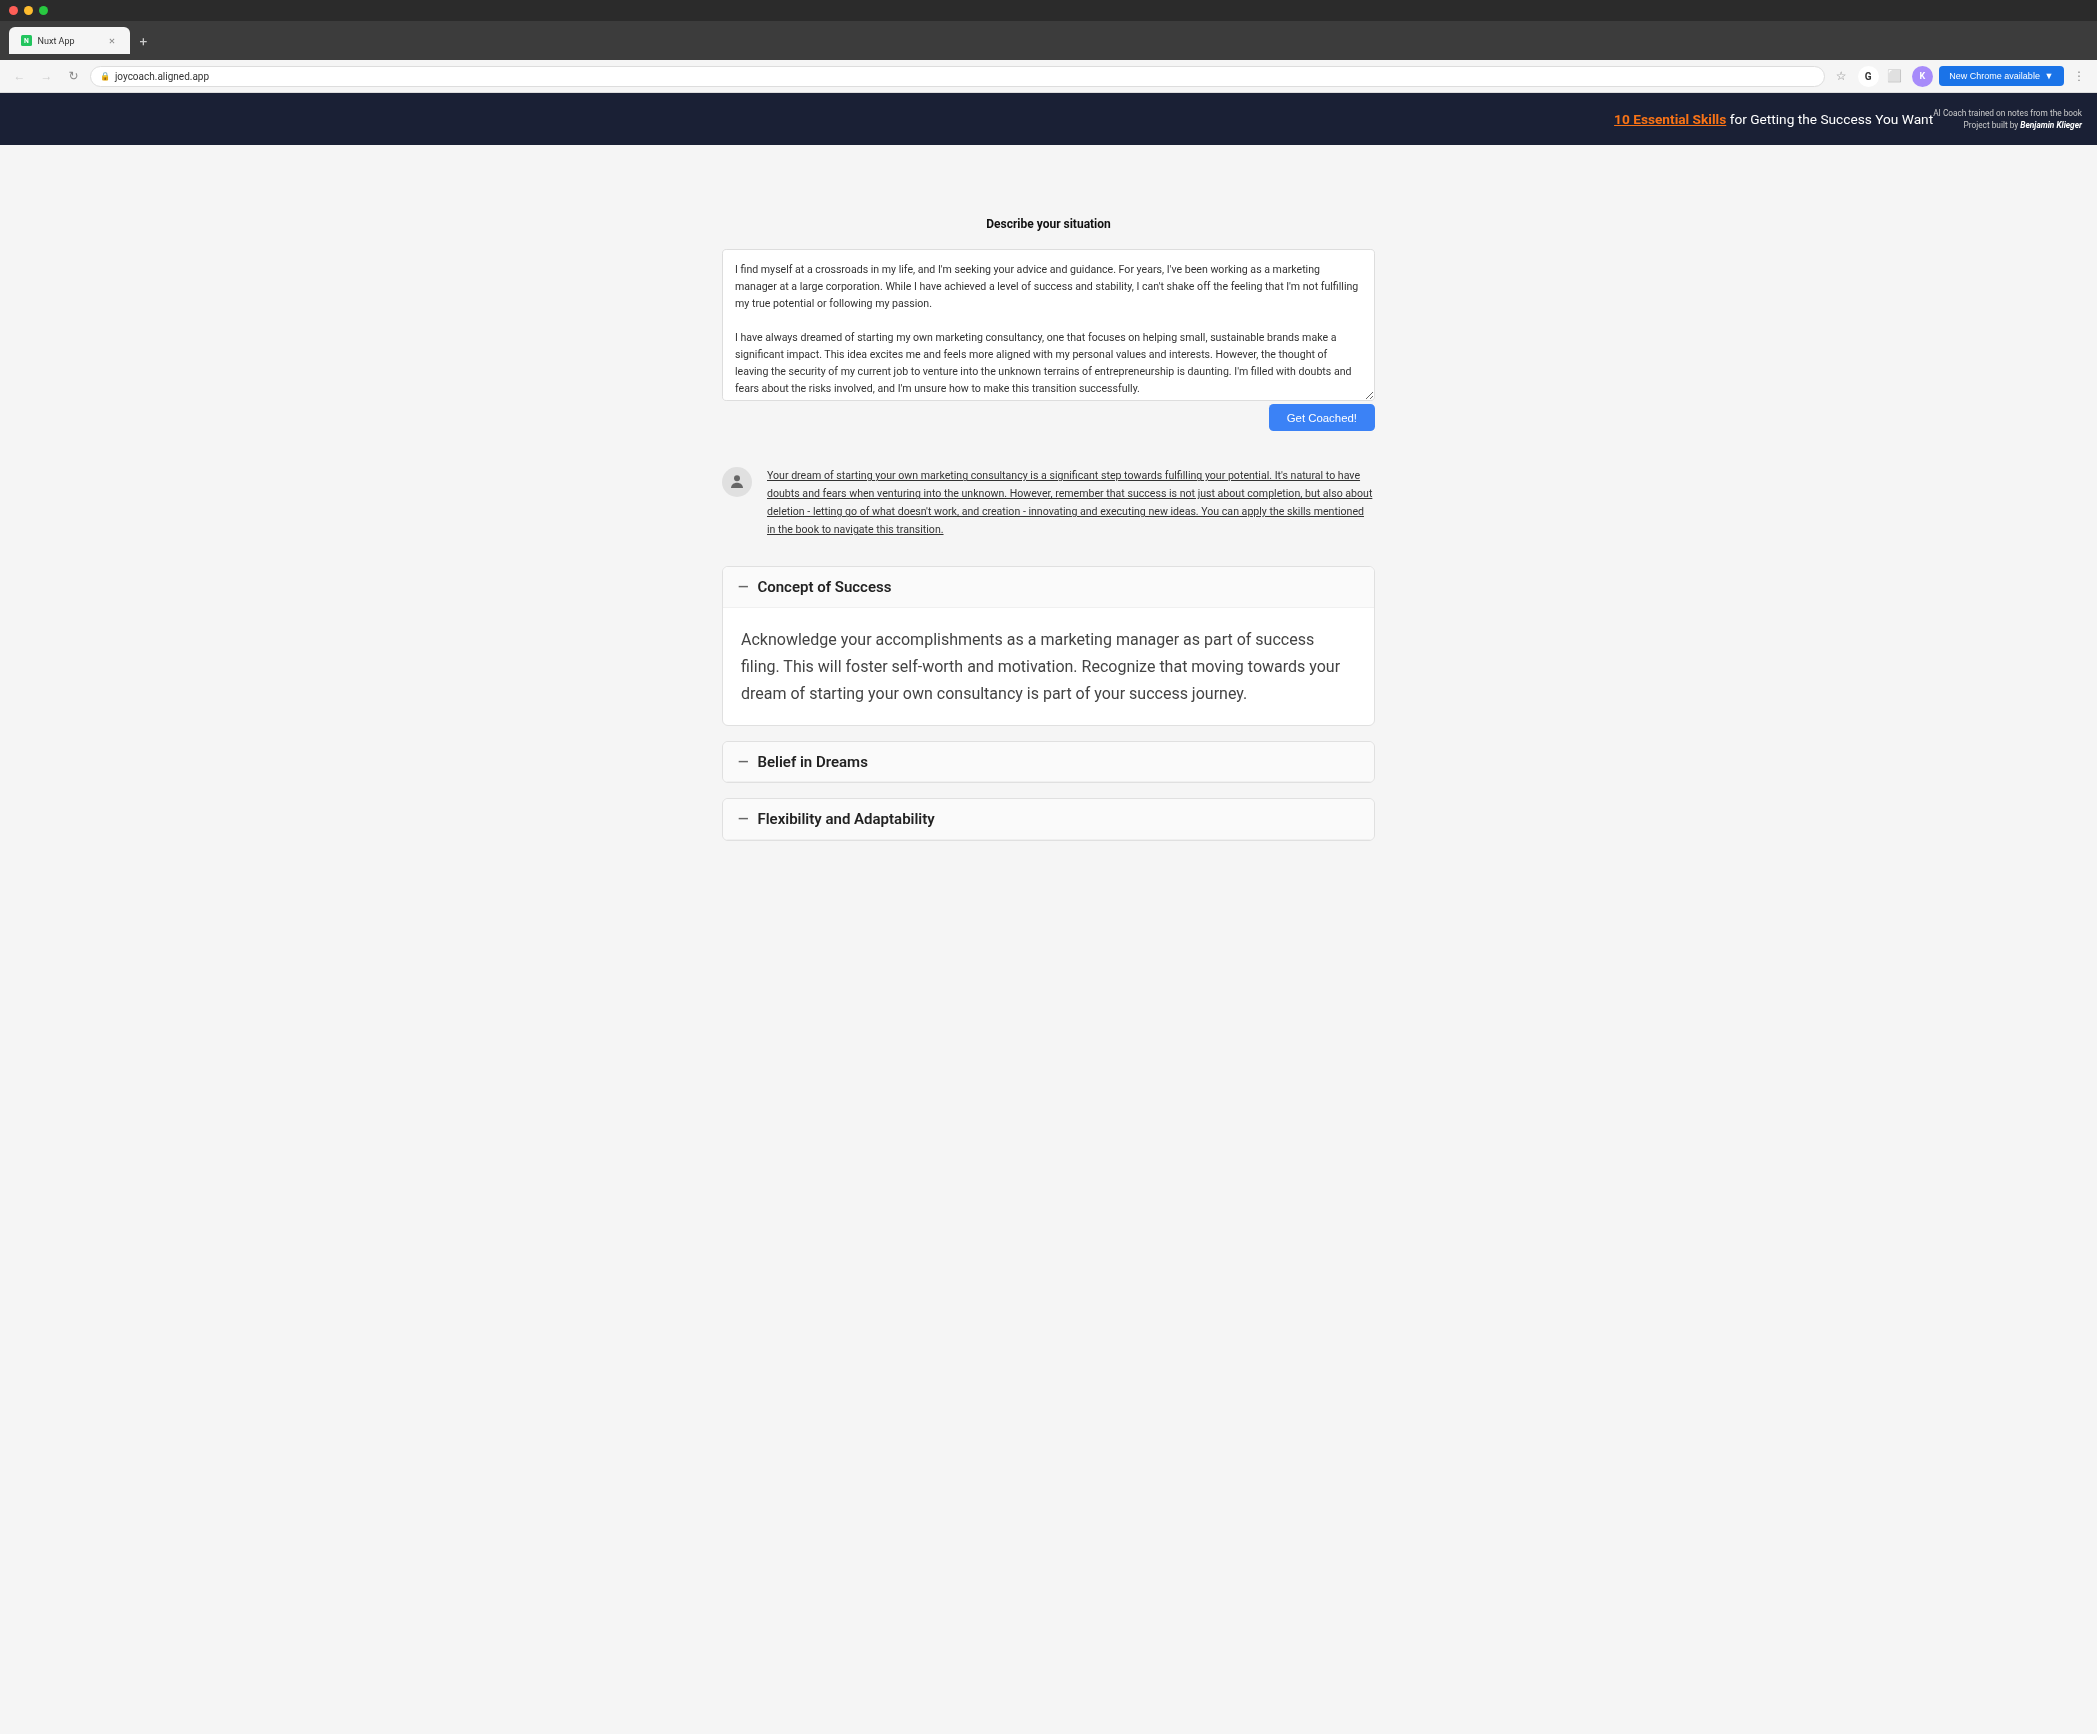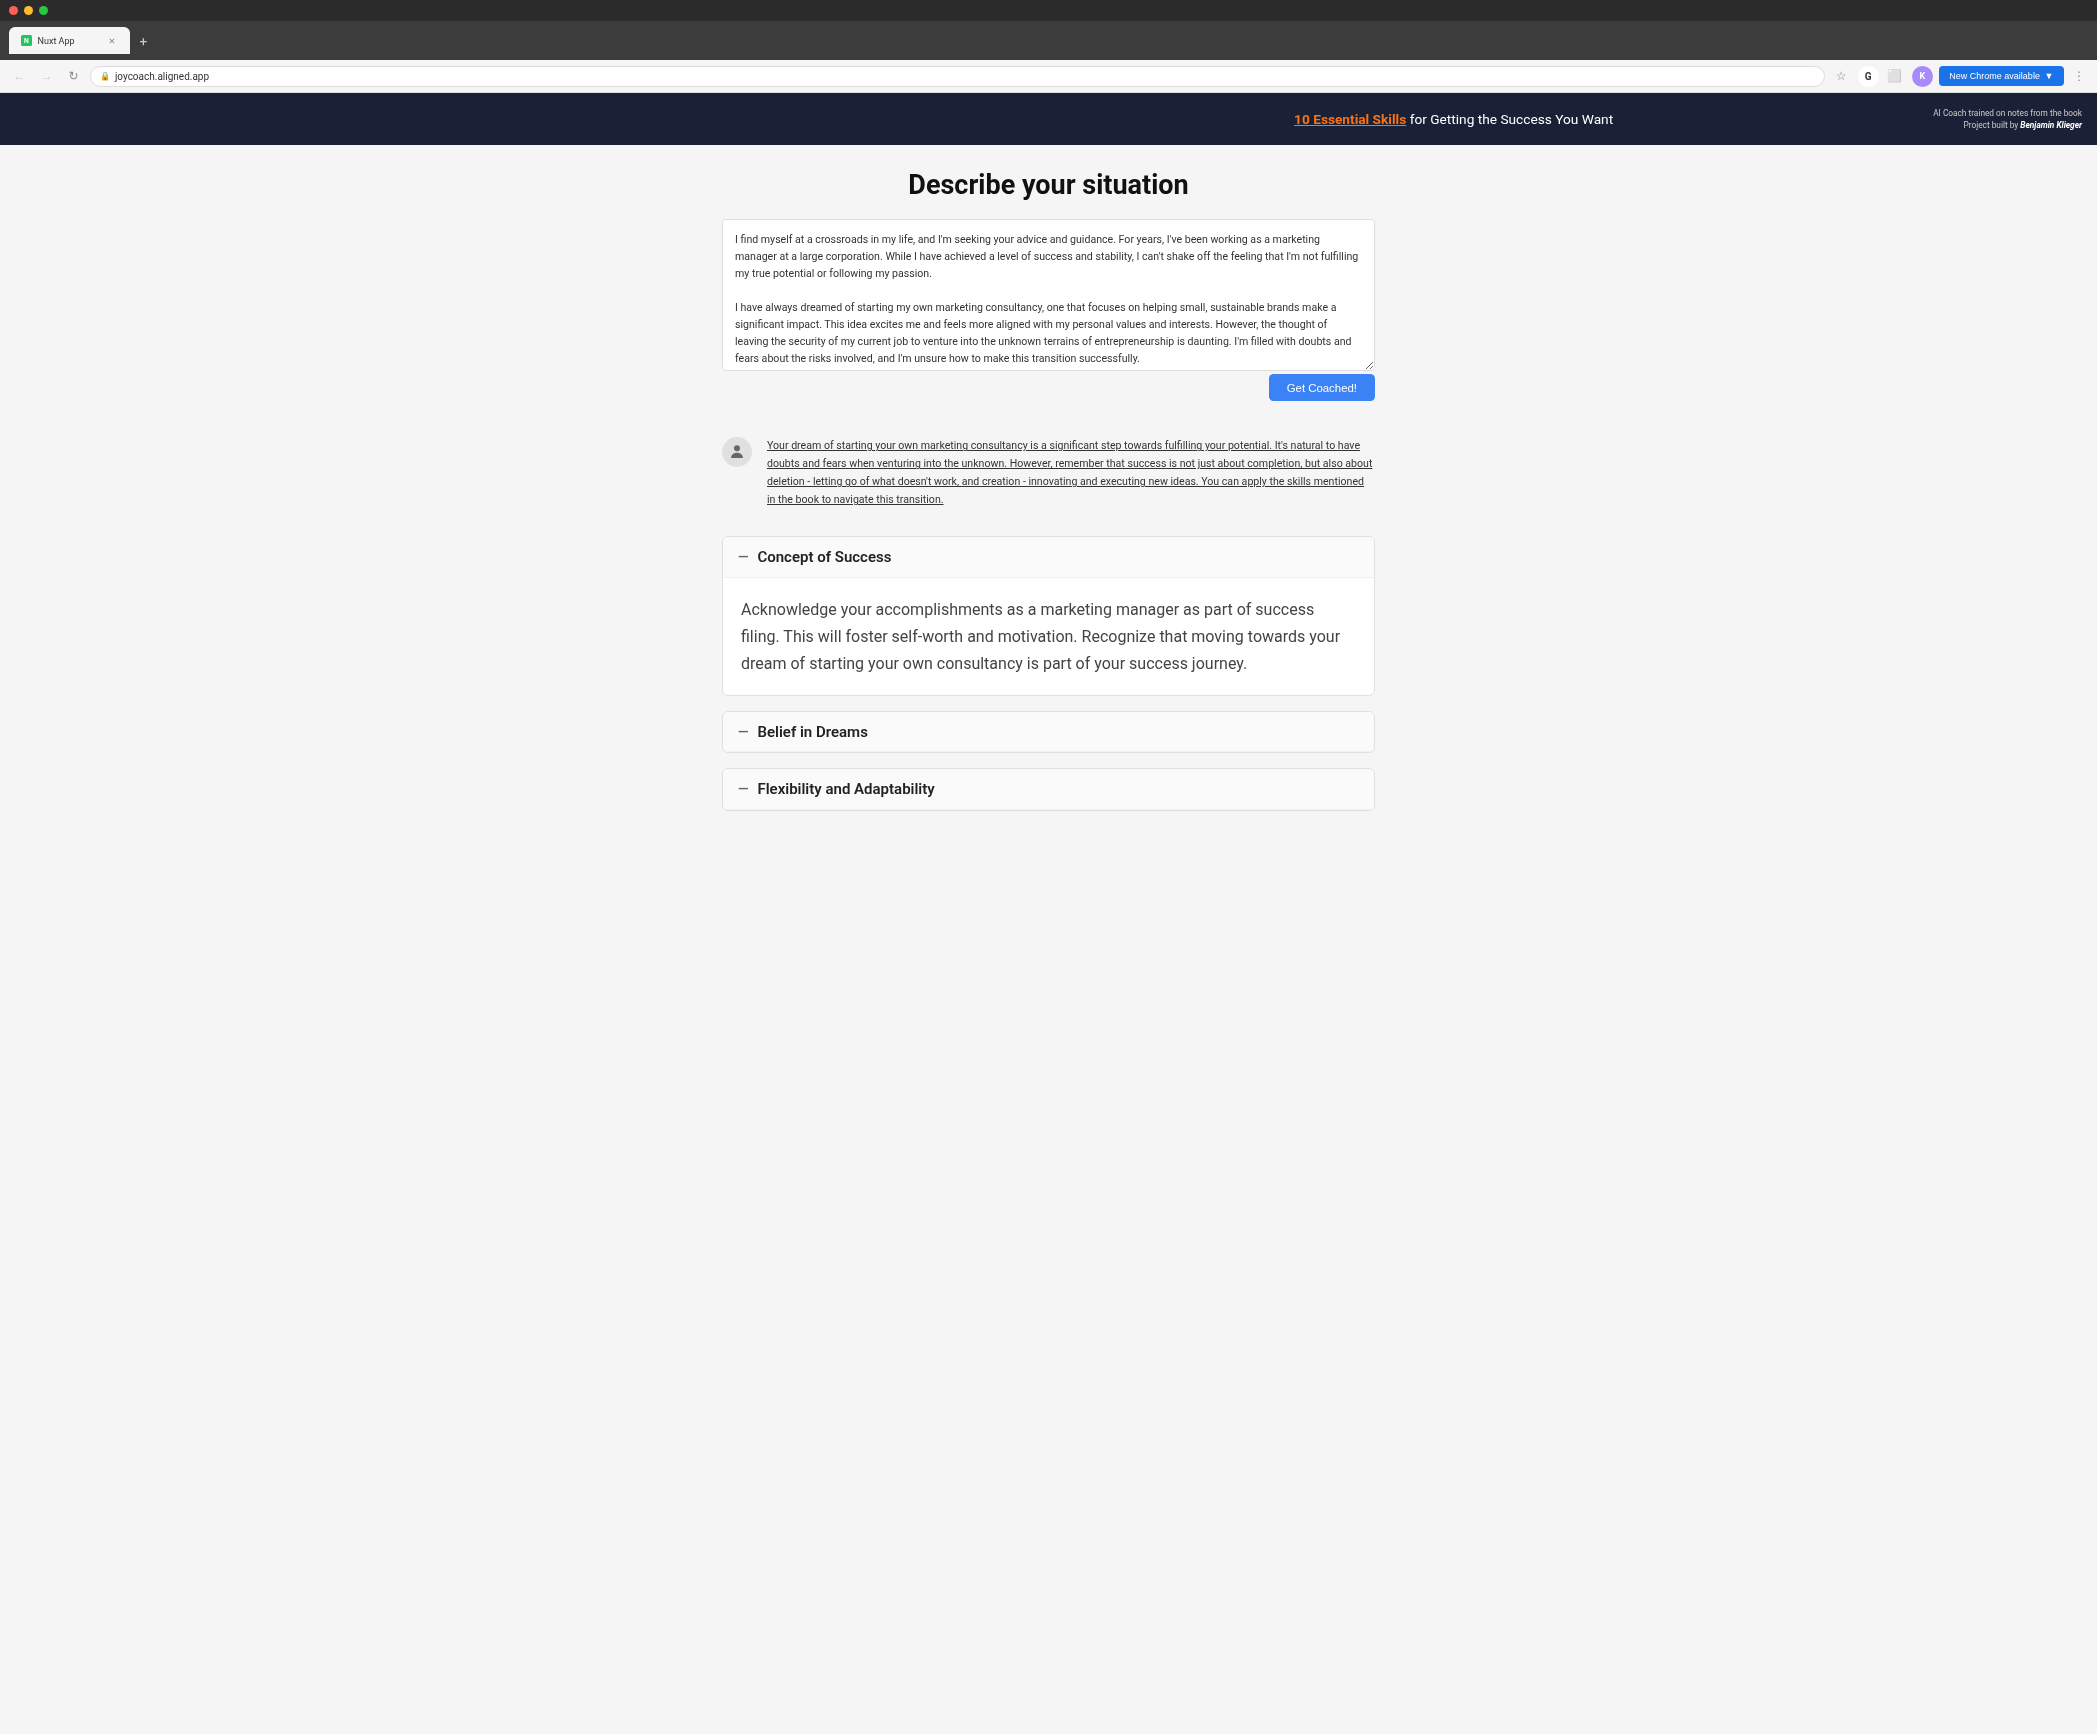--- a/index.html
+++ b/index.html
@@ -192,21 +192,21 @@
       background: #1a2035;
       color: white;
       text-align: center;
       padding: 13.7px 15px;
       display: flex;
       justify-content: space-between;
       align-items: center;
     }
     .header-title {
       flex: 1;
-      text-align: center;
+      text-align: right;
       font-size: 13.7px;
     }
     .header-title-underline {
       text-decoration: underline;
       color: #f97316;
       font-weight: bold;
     }
     .header-right {
       text-align: right;
       font-size: 8.3px;
@@ -220,24 +220,25 @@
 
     
     .main-content {
       max-width: 683px;
       margin: 0 auto;
       padding: 24px 15px;
     }
 
     .page-title {
       text-align: center;
-      font-size: 27px;
+      font-size: 12px;
       font-weight: bold;
       margin-bottom: 18px;
       color: #111;
+      margin-top: 48px;
     }
 
     .situation-textarea {
       width: 100%;
       border: 0.8px solid #ddd;
       border-radius: 4.6px;
       padding: 12px;
       font-size: 10.6px;
       line-height: 1.6;
       color: #333;

